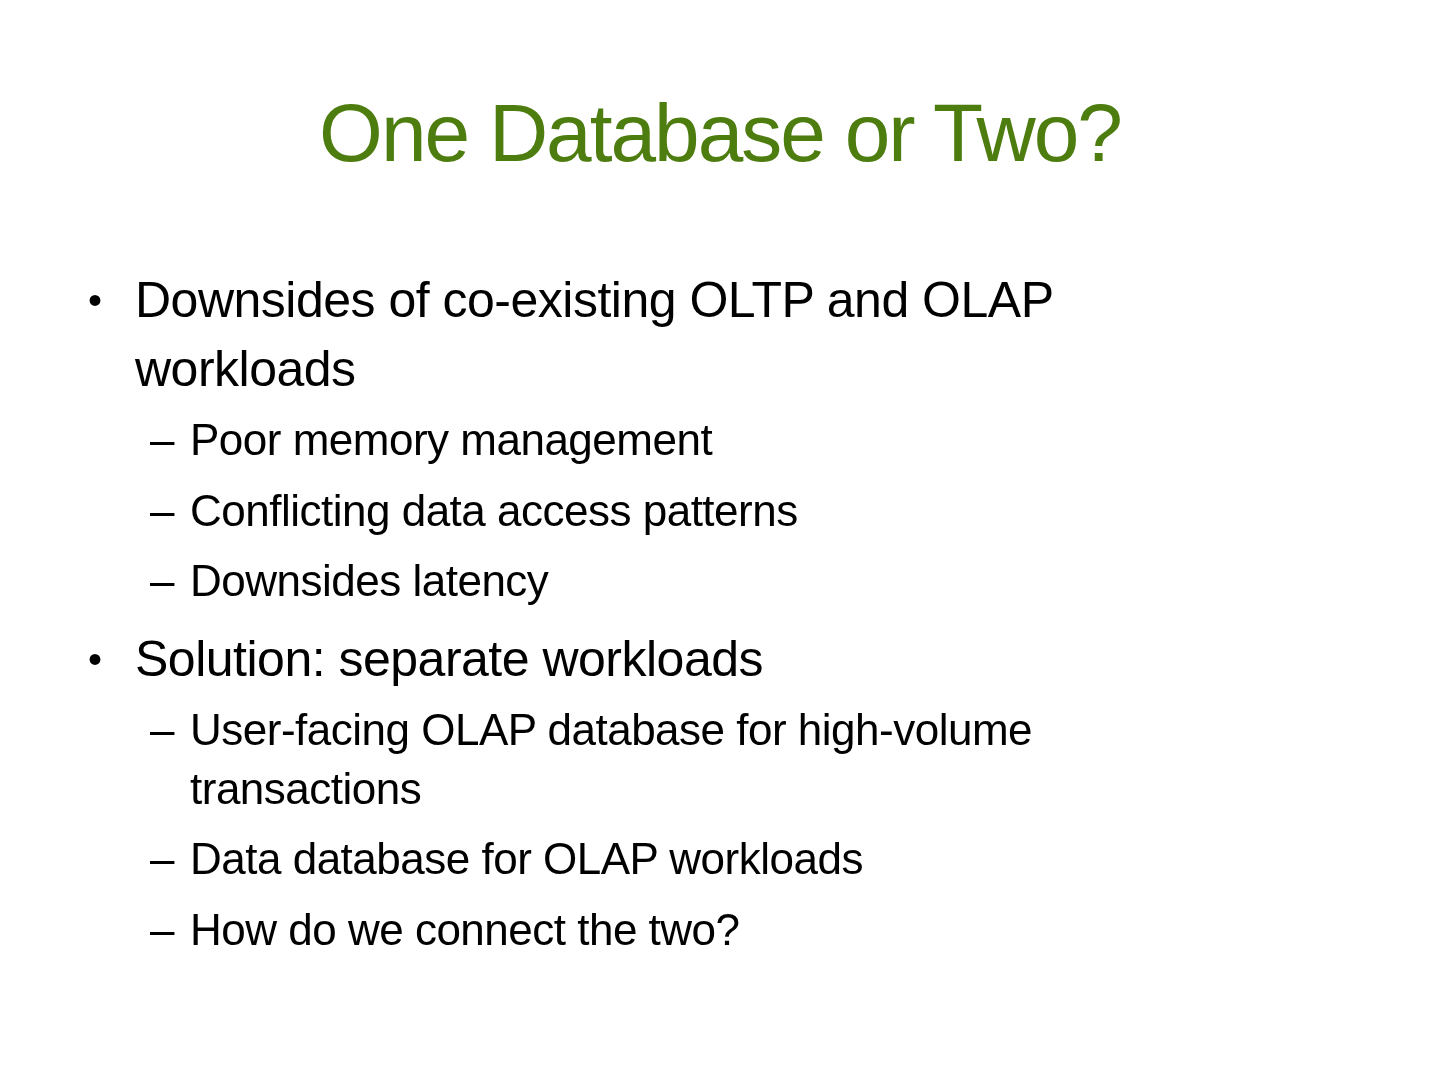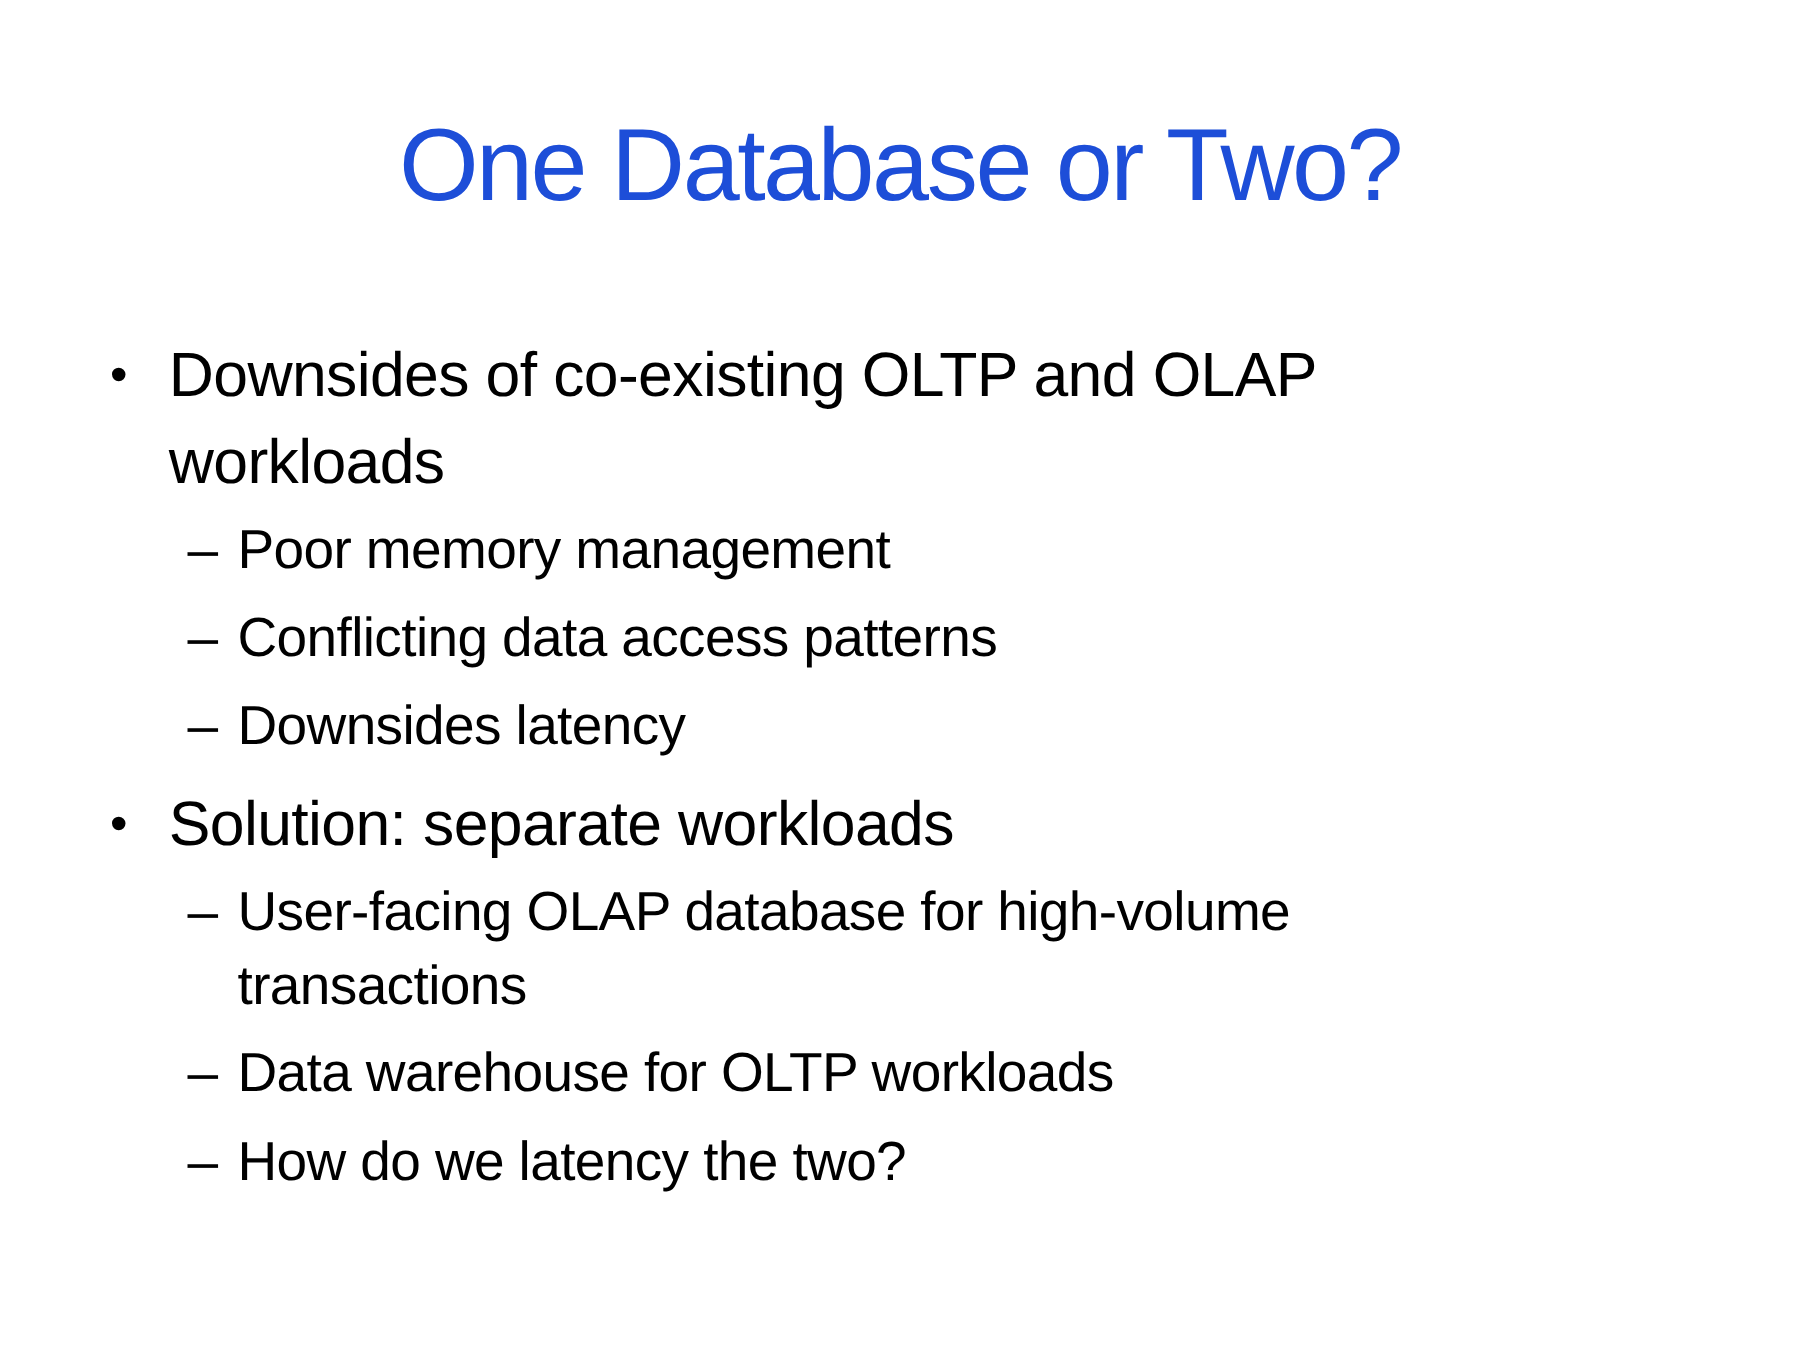--- a/index.html
+++ b/index.html
@@ -17,21 +17,21 @@
     overflow: hidden;
     box-sizing: border-box;
   }
   .slide-title {
     margin: 0;
     padding-top: 88px;
     text-align: center;
     font-size: 82px;
     font-weight: 500;
     letter-spacing: -2px;
-    color: #1d4ed8;
+    color: #4d7c0f;
     line-height: 1.1;
   }
   .slide-body {
     margin-top: 88px;
     padding-left: 88px;
     padding-right: 270px;
   }
   .bullet-l1 {
     display: flex;
     align-items: flex-start;
@@ -97,22 +97,22 @@
       <span class="marker">•</span>
       <span class="bullet-text">Solution: separate workloads</span>
     </div>
     <div class="sub-group">
       <div class="bullet-l2">
         <span class="marker">–</span>
         <span class="bullet-text">User-facing OLAP database for high-volume transactions</span>
       </div>
       <div class="bullet-l2">
         <span class="marker">–</span>
-        <span class="bullet-text">Data warehouse for OLTP workloads</span>
+        <span class="bullet-text">Data database for OLAP workloads</span>
       </div>
       <div class="bullet-l2">
         <span class="marker">–</span>
-        <span class="bullet-text">How do we latency the two?</span>
+        <span class="bullet-text">How do we connect the two?</span>
       </div>
     </div>
 
   </div>
 </div>
 
 </body></html>

